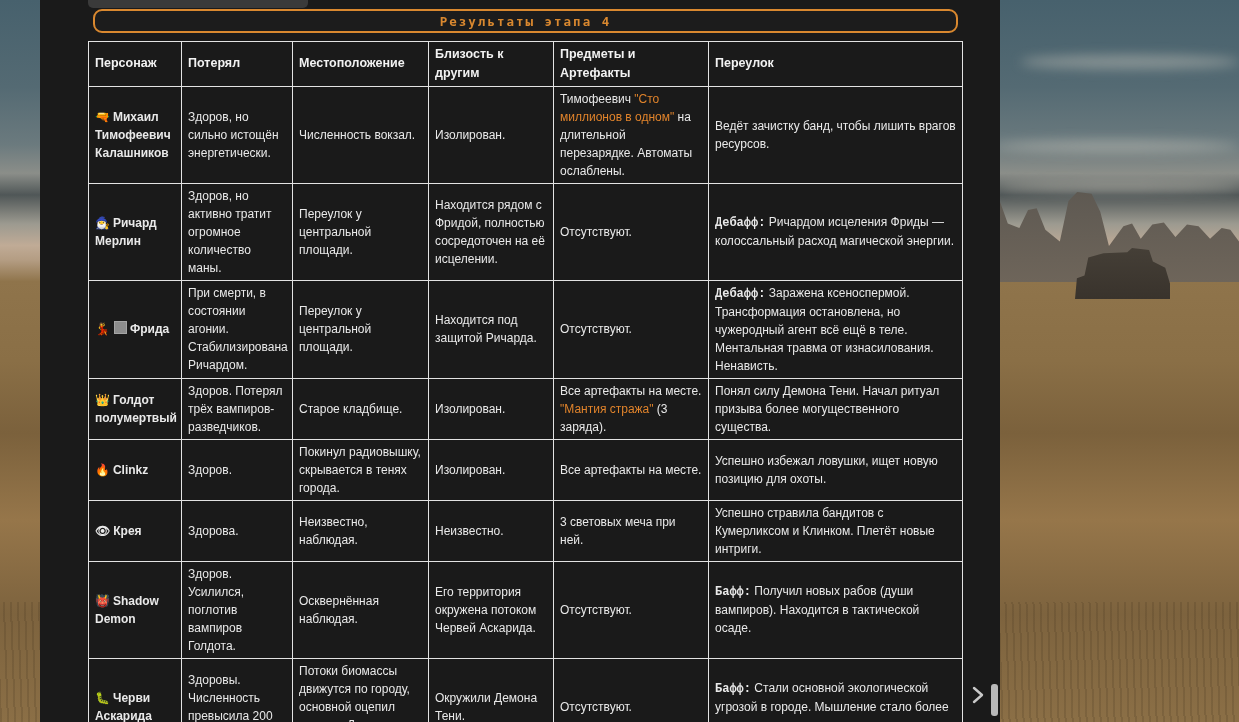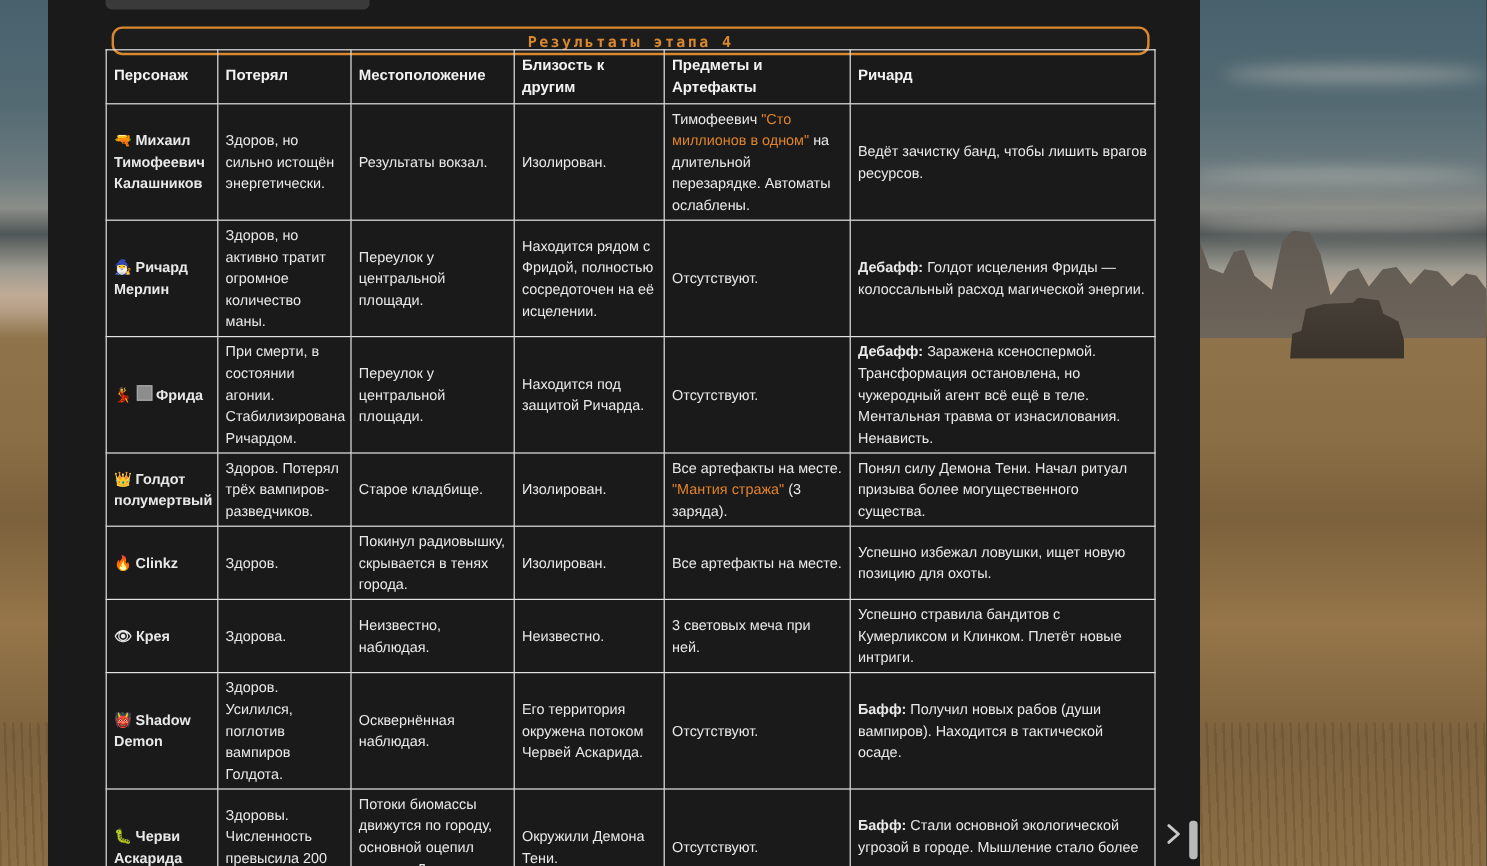--- a/index.html
+++ b/index.html
@@ -37,21 +37,21 @@
   
   .panel{
     position:absolute;left:40px;top:0;width:960px;height:722px;
     background:#1a1a1a;
   }
   .cutoff-bar{
     position:absolute;left:48px;top:0;width:220px;height:8px;
     background:#3a3a3a;border-radius:0 0 5px 5px;
   }
   .title-box{
-    position:absolute;left:53px;top:22px;width:861px;height:20px;
+    position:absolute;left:53px;top:9px;width:861px;height:20px;
     border:2px solid #d9882f;border-radius:9px;background:#1c1c1c;
     display:flex;align-items:center;justify-content:center;
     font-family:"DejaVu Sans Mono", monospace;
     font-size:12.5px;font-weight:bold;letter-spacing:2px;color:#d9882f;
   }
   
   table.results{
     position:absolute;left:48px;top:41px;width:874px;
     border-collapse:collapse;table-layout:fixed;
     color:#e9e9e9;font-size:12px;line-height:1.5;
@@ -62,21 +62,21 @@
     overflow:hidden;
   }
   table.results th{font-weight:bold;font-size:12.5px;color:#f2f2f2;height:20px;}
   td.c-char{font-weight:bold;margin-top:47px;}
   .icon{font-size:12px;margin-right:3px;}
   .tofu{
     display:inline-block;width:11px;height:11px;background:#8d8d8d;
     border:1px solid #a5a5a5;margin:0 3px 0 1px;vertical-align:-1px;
   }
   .accent{color:#e0832b;}
-  .seg-b{font-weight:bold;}
+  .seg-b{font-weight:bold;font-family:Liberation Mono, monospace;}
   
   .next-btn{
     position:absolute;left:928px;top:684px;width:20px;height:22px;
     color:#c9c9c9;cursor:pointer;display:flex;align-items:center;justify-content:center;
   }
   .page-num{
     position:absolute;left:912px;top:705px;width:28px;text-align:center;
     font-size:10px;color:#e3e3e3;margin-top:20px;
   }
   .scroll-thumb{
@@ -112,39 +112,39 @@
         <col style="width: 155px;">
         <col style="width: 254px;">
       </colgroup>
     <thead>
         <tr>
           <th>Персонаж</th>
           <th>Потерял</th>
           <th>Местоположение</th>
           <th>Близость к другим</th>
           <th>Предметы и Артефакты</th>
-          <th>Ричард</th>
+          <th>Переулок</th>
         </tr>
       </thead>
     <tbody>
         <tr style="height: 78px;">
           <td class="c-char"><span class="icon">🔫</span><span>Михаил Тимофеевич Калашников</span></td>
           <td>Здоров, но сильно истощён энергетически.</td>
-          <td>Результаты вокзал.</td>
+          <td>Численность вокзал.</td>
           <td>Изолирован.</td>
           <td><span>Тимофеевич </span><span class="accent">"Сто миллионов в одном"</span><span> на длительной перезарядке. Автоматы ослаблены.</span></td>
           <td><span>Ведёт зачистку банд, чтобы лишить врагов ресурсов.</span></td>
         </tr>
         <tr style="height: 79px;">
           <td class="c-char"><span class="icon">🧙‍♂️</span><span>Ричард Мерлин</span></td>
           <td>Здоров, но активно тратит огромное количество маны.</td>
           <td>Переулок у центральной площади.</td>
           <td>Находится рядом с Фридой, полностью сосредоточен на её исцелении.</td>
           <td><span>Отсутствуют.</span></td>
-          <td><span class="seg-b">Дебафф:</span><span> Голдот исцеления Фриды — колоссальный расход магической энергии.</span></td>
+          <td><span class="seg-b">Дебафф:</span><span> Ричардом исцеления Фриды — колоссальный расход магической энергии.</span></td>
         </tr>
         <tr style="height: 87px;">
           <td class="c-char"><span class="icon">💃</span><span class="tofu"></span><span>Фрида</span></td>
           <td>При смерти, в состоянии агонии. Стабилизирована Ричардом.</td>
           <td>Переулок у центральной площади.</td>
           <td>Находится под защитой Ричарда.</td>
           <td><span>Отсутствуют.</span></td>
           <td><span class="seg-b">Дебафф:</span><span> Заражена ксеноспермой. Трансформация остановлена, но чужеродный агент всё ещё в теле. Ментальная травма от изнасилования. Ненависть.</span></td>
         </tr>
         <tr style="height: 57px;">

